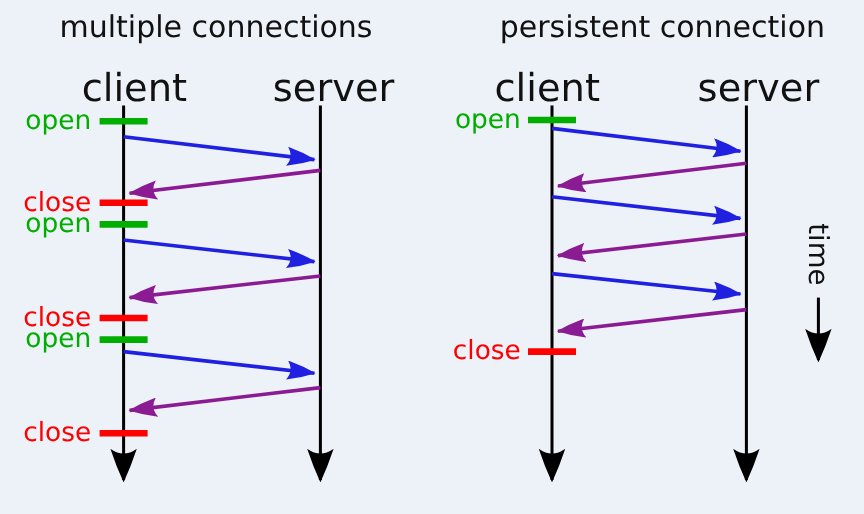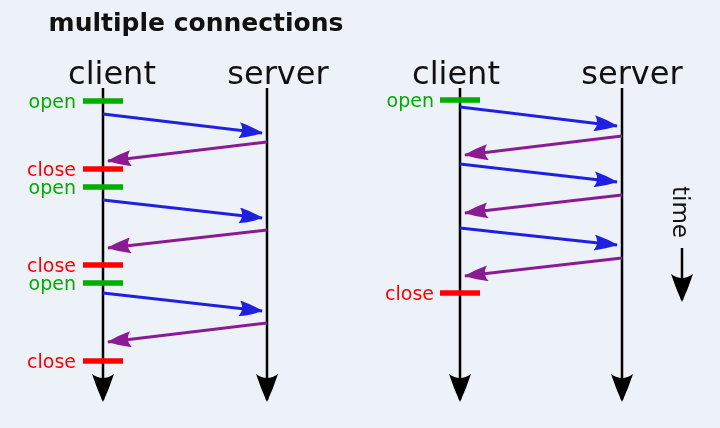--- a/index.html
+++ b/index.html
@@ -18,21 +18,21 @@
   .txt { position: absolute; white-space: nowrap; color: #111; }
   .title {
     font-size: 25px;
     transform: translateX(-50%);
   }
   .col-label {
     font-size: 32px;
     transform: translateX(-50%);
   }
   .mark-label {
-    font-size: 19px;
+    font-size: 22px;
     transform: translate(-100%, -50%);
   }
   .mark-label.open  { color: var(--open,  #00ae00); }
   .mark-label.close { color: var(--close, #ff0000); }
   .time-label {
     font-size: 23px;
     transform: translate(-50%, -50%) rotate(90deg);
   }
 </style>
 </head>
@@ -79,21 +79,22 @@
     <line x1="460" y1="107" x2="617" y2="126" stroke-width="3" marker-end="url(#mreq)" stroke="#2020e0"></line>
     <line x1="622" y1="136" x2="465" y2="155" stroke-width="3" marker-end="url(#mres)" stroke="#8a1b93"></line>
     <line x1="460" y1="164" x2="617" y2="182" stroke-width="3" marker-end="url(#mreq)" stroke="#2020e0"></line>
     <line x1="622" y1="195" x2="465" y2="213" stroke-width="3" marker-end="url(#mres)" stroke="#8a1b93"></line>
     <line x1="460" y1="228" x2="617" y2="245" stroke-width="3" marker-end="url(#mreq)" stroke="#2020e0"></line>
     <line x1="622" y1="258" x2="465" y2="276" stroke-width="3" marker-end="url(#mres)" stroke="#8a1b93"></line>
 
     <line x1="682" y1="248" x2="682" y2="300" stroke-width="2.5" marker-end="url(#mtime)" stroke="#000000"></line>
   </svg>
 
-  <div class="txt title" style="left:196px; top:8px;font-weight:bold;">multiple connections</div>
+  <div class="txt title" style="left:180px; top:8px;">multiple connections</div>
+  <div class="txt title" style="left:552px; top:8px;">persistent connection</div>
 
   <div class="txt col-label" style="left:112px; top:54px;">client</div>
   <div class="txt col-label" style="left:278px; top:54px;">server</div>
   <div class="txt col-label" style="left:456px; top:54px;">client</div>
   <div class="txt col-label" style="left:632px; top:54px;">server</div>
 
   <div class="txt mark-label open" style="left:76px; top:101px;">open</div>
   <div class="txt mark-label close" style="left:76px; top:169px;">close</div>
   <div class="txt mark-label open" style="left:76px; top:187px;">open</div>
   <div class="txt mark-label close" style="left:76px; top:265px;">close</div>

